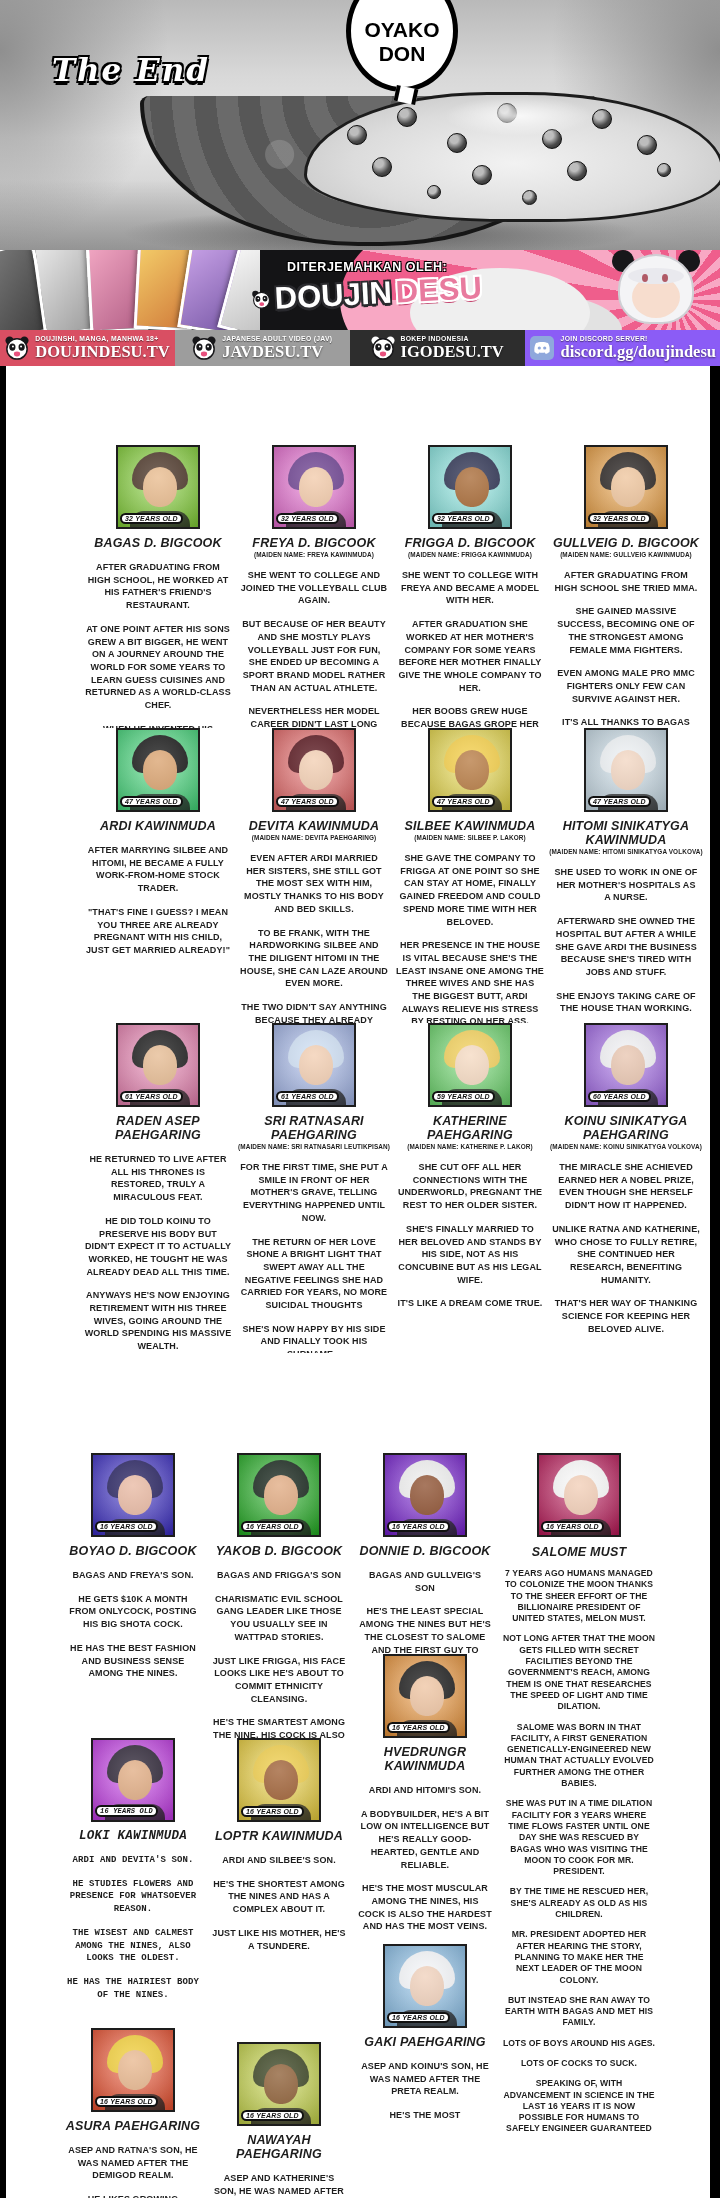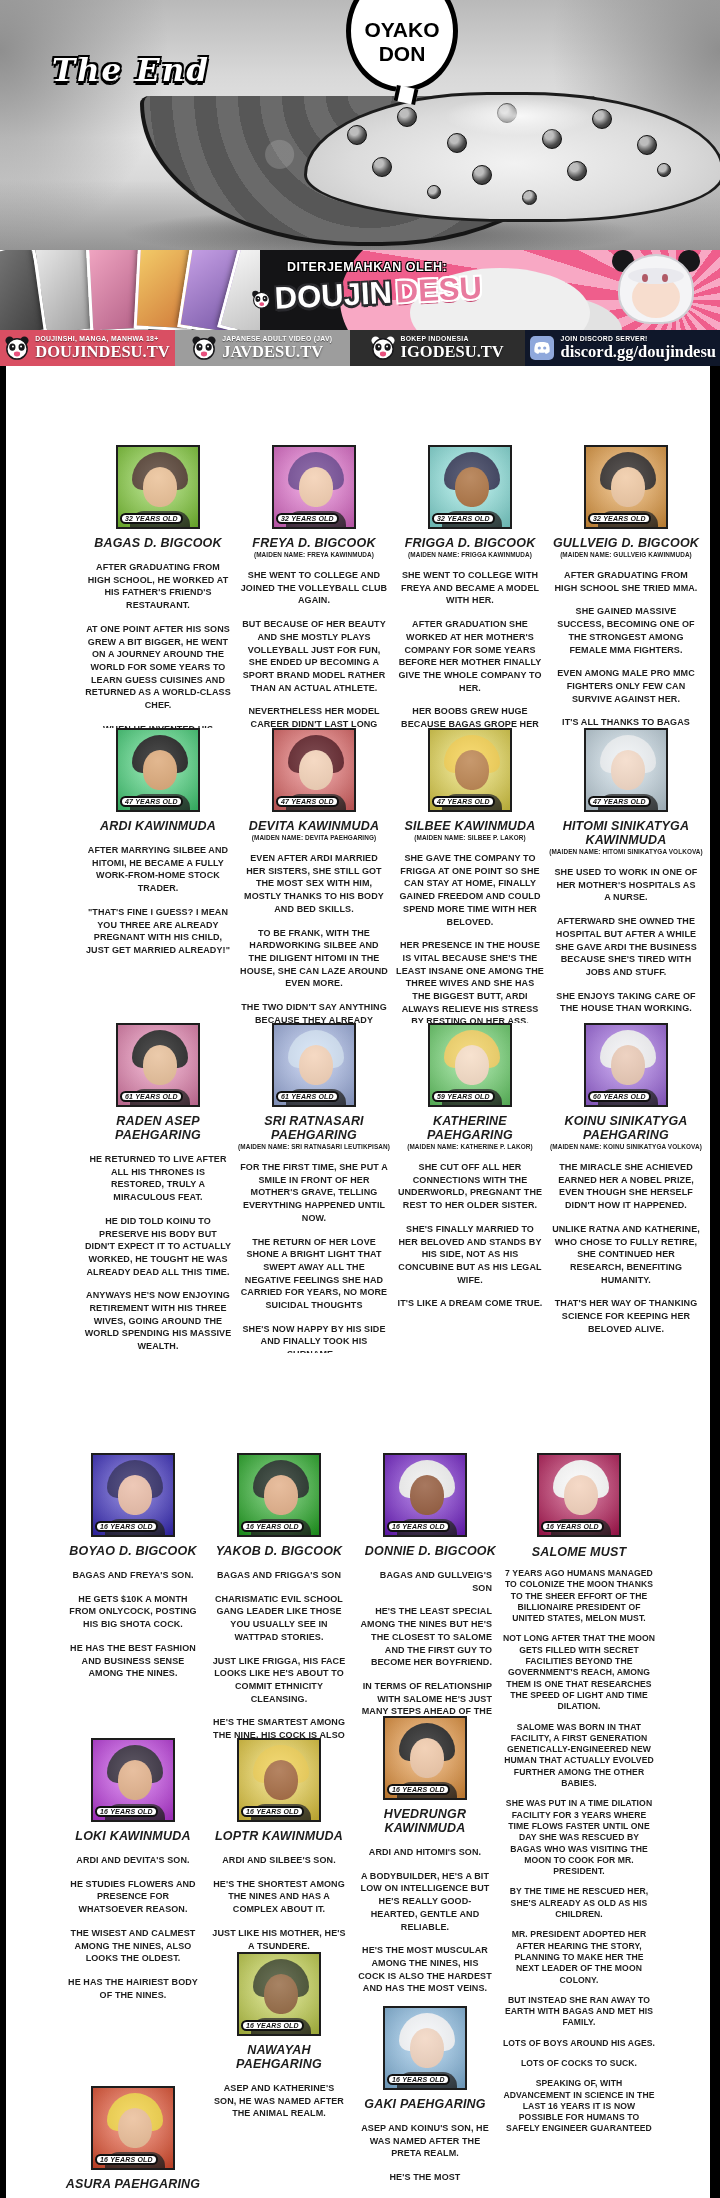--- a/index.html
+++ b/index.html
@@ -204,21 +204,21 @@
         <ellipse cx="18" cy="12" rx="3.4" ry="4" fill="#17171a"></ellipse>
       <circle cx="8.6" cy="11.4" r="1.1" fill="#fff"></circle>
         <circle cx="17.4" cy="11.4" r="1.1" fill="#fff"></circle>
       <ellipse cx="13" cy="19.5" rx="3.4" ry="2.6" fill="#e8517e"></ellipse>
     </svg>
     <span class="txt">
       <span class="tag">BOKEP INDONESIA</span>
       <span class="dom">IGODESU.TV</span>
     </span>
   </div>
-  <div class="seg" id="seg3" style="background: #0f172a;">
+  <div class="seg" id="seg3" style="background: #8b5cf6;">
     <svg width="26" height="26" viewBox="0 0 26 26">
       <rect x="1" y="1" width="24" height="24" rx="5" fill="#8fa8dc"></rect>
       <path d="M7 8 C10 6.5 16 6.5 19 8 C20.5 10.5 21 14 20.5 17 C18.5 18.5 17 19 16.5 18.8 L15.8 17.4 C14 17.9 12 17.9 10.2 17.4 L9.5 18.8 C9 19 7.5 18.5 5.5 17 C5 14 5.5 10.5 7 8 Z" fill="#fff"></path>
       <circle cx="10.3" cy="13" r="1.6" fill="#8fa8dc"></circle>
         <circle cx="15.7" cy="13" r="1.6" fill="#8fa8dc"></circle>
     </svg>
     <span class="txt">
       <span class="tag">JOIN DISCORD SERVER!</span>
       <span class="dom">discord.gg/doujindesu</span>
     </span>
@@ -400,21 +400,21 @@
             <div class="av-face" style="background: rgb(232, 183, 160);"></div>
             <div class="av-body"></div>
             <div class="av-shine"></div>
             <div class="age">16 YEARS OLD</div>
           </div>
           <div class="pname">BOYAO D. BIGCOOK</div>
           <div class="para">BAGAS AND FREYA'S SON.</div>
           <div class="para">HE GETS $10K A MONTH FROM ONLYCOCK, POSTING HIS BIG SHOTA COCK.</div>
           <div class="para">HE HAS THE BEST FASHION AND BUSINESS SENSE AMONG THE NINES.</div>
         </div>
-        <div class="card" style="height: 348px;">
+        <div class="card" style="height: 290px; font-family: Liberation Mono, monospace;">
           <div class="avatar" style="background: radial-gradient(circle at 50% 45%, rgba(255, 255, 255, 0.35), rgba(0, 0, 0, 0.15)), rgb(203, 58, 240);">
             <div class="av-hair" style="background: rgb(42, 34, 51);"></div>
             <div class="av-face" style="background: rgb(224, 170, 128);"></div>
             <div class="av-body"></div>
             <div class="av-shine"></div>
             <div class="age">16 YEARS OLD</div>
           </div>
           <div class="pname">LOKI KAWINMUDA</div>
           <div class="para">ARDI AND DEVITA'S SON.</div>
           <div class="para">HE STUDIES FLOWERS AND PRESENCE FOR WHATSOEVER REASON.</div>
@@ -442,21 +442,21 @@
             <div class="av-body"></div>
             <div class="av-shine"></div>
             <div class="age">16 YEARS OLD</div>
           </div>
           <div class="pname">YAKOB D. BIGCOOK</div>
           <div class="para">BAGAS AND FRIGGA'S SON</div>
           <div class="para">CHARISMATIC EVIL SCHOOL GANG LEADER LIKE THOSE YOU USUALLY SEE IN WATTPAD STORIES.</div>
           <div class="para">JUST LIKE FRIGGA, HIS FACE LOOKS LIKE HE'S ABOUT TO COMMIT ETHNICITY CLEANSING.</div>
           <div class="para">HE'S THE SMARTEST AMONG THE NINE, HIS COCK IS ALSO THE LONGEST.</div>
         </div>
-        <div class="card" style="height: 214px;">
+        <div class="card" style="height: 304px;">
           <div class="avatar" style="background: radial-gradient(circle at 50% 45%, rgba(255, 255, 255, 0.35), rgba(0, 0, 0, 0.15)), rgb(245, 216, 62);">
             <div class="av-hair" style="background: rgb(240, 206, 74);"></div>
             <div class="av-face" style="background: rgb(156, 91, 46);"></div>
             <div class="av-body"></div>
             <div class="av-shine"></div>
             <div class="age">16 YEARS OLD</div>
           </div>
           <div class="pname">LOPTR KAWINMUDA</div>
           <div class="para">ARDI AND SILBEE'S SON.</div>
           <div class="para">HE'S THE SHORTEST AMONG THE NINES AND HAS A COMPLEX ABOUT IT.</div>
@@ -468,21 +468,21 @@
             <div class="av-face" style="background: rgb(138, 90, 48);"></div>
             <div class="av-body"></div>
             <div class="av-shine"></div>
             <div class="age">16 YEARS OLD</div>
           </div>
           <div class="pname">NAWAYAH PAEHGARING</div>
           <div class="para">ASEP AND KATHERINE'S SON, HE WAS NAMED AFTER THE ANIMAL REALM.</div>
         </div>
       </div>
       <div class="kid-col">
-        <div class="card" style="height: 263px; text-align: right;">
+        <div class="card" style="height: 201px;">
           <div class="avatar" style="background: radial-gradient(circle at 50% 45%, rgba(255, 255, 255, 0.35), rgba(0, 0, 0, 0.15)), rgb(122, 31, 217);">
             <div class="av-hair" style="background: rgb(240, 240, 240);"></div>
             <div class="av-face" style="background: rgb(138, 75, 42);"></div>
             <div class="av-body"></div>
             <div class="av-shine"></div>
             <div class="age">16 YEARS OLD</div>
           </div>
           <div class="pname">DONNIE D. BIGCOOK</div>
           <div class="para">BAGAS AND GULLVEIG'S SON</div>
           <div class="para">HE'S THE LEAST SPECIAL AMONG THE NINES BUT HE'S THE CLOSEST TO SALOME AND THE FIRST GUY TO BECOME HER BOYFRIEND.</div>

